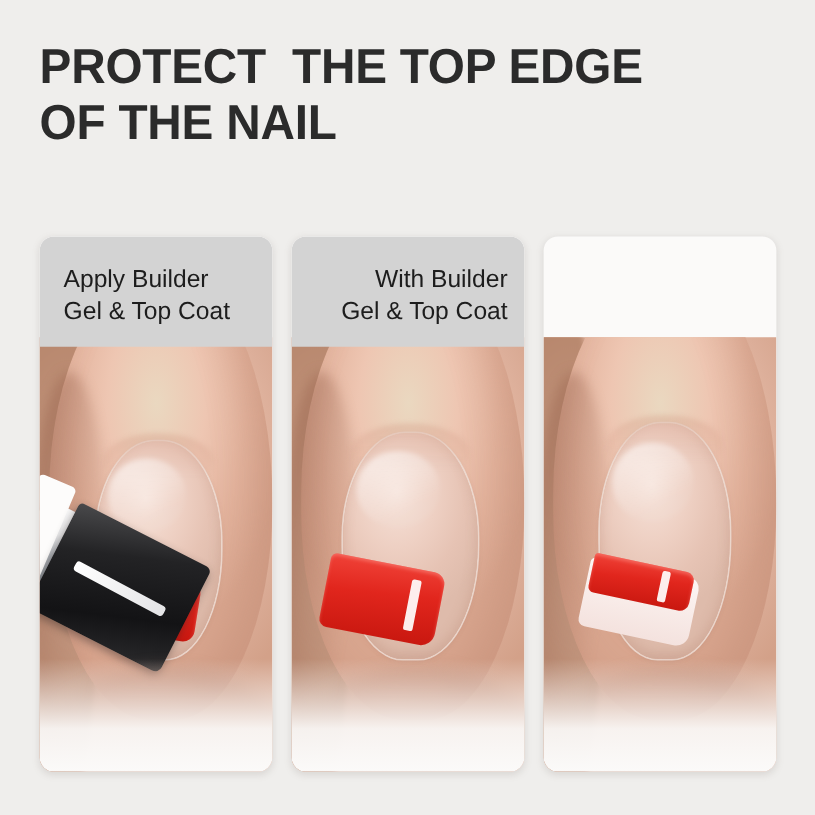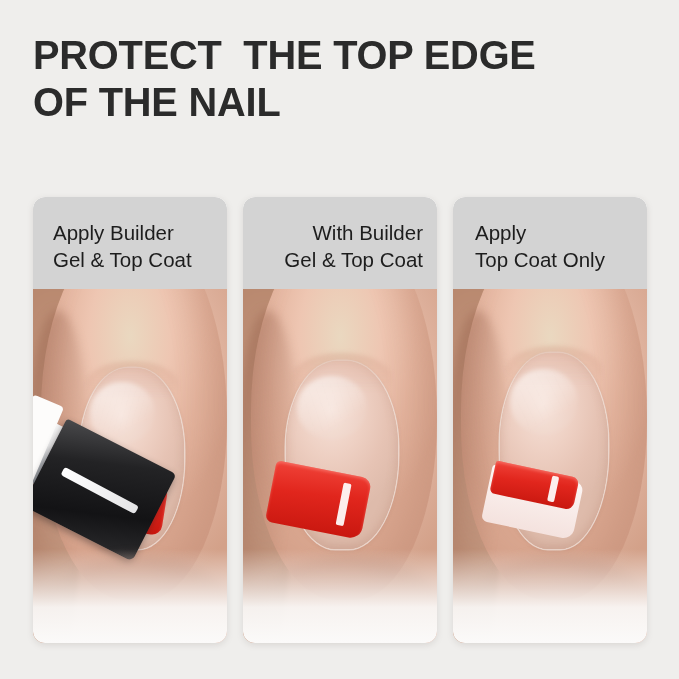--- a/index.html
+++ b/index.html
@@ -241,22 +241,20 @@
       </div>
       <div class="band" style="left:14%;top:52%;width:50%;height:17%;border-radius:5px 10px 12px 7px;transform:rotate(11deg);">
         <div class="spec" style="right:20%;top:14%;width:8%;height:70%;"></div>
       </div>
       <div class="lowershadow"></div>
       <div class="surfacefade"></div>
     </div>
   </div>
 
   <div class="card c3">
-    <div class="caption">Apply
-Top Coat Only</div>
     <div class="photo">
       <div class="skin"></div>
       <div class="neighbor"></div>
       <div class="toe"></div>
       <div class="crease"></div>
       <div class="nail" style="left:24%;top:20%;width:56%;height:54%;">
         <div class="cuticle"></div>
         <div class="gloss"></div>
       </div>
       <div class="whiteedge" style="left:17%;top:53%;width:48%;height:16%;border-radius:4px 9px 11px 6px;transform:rotate(12deg);"></div>

